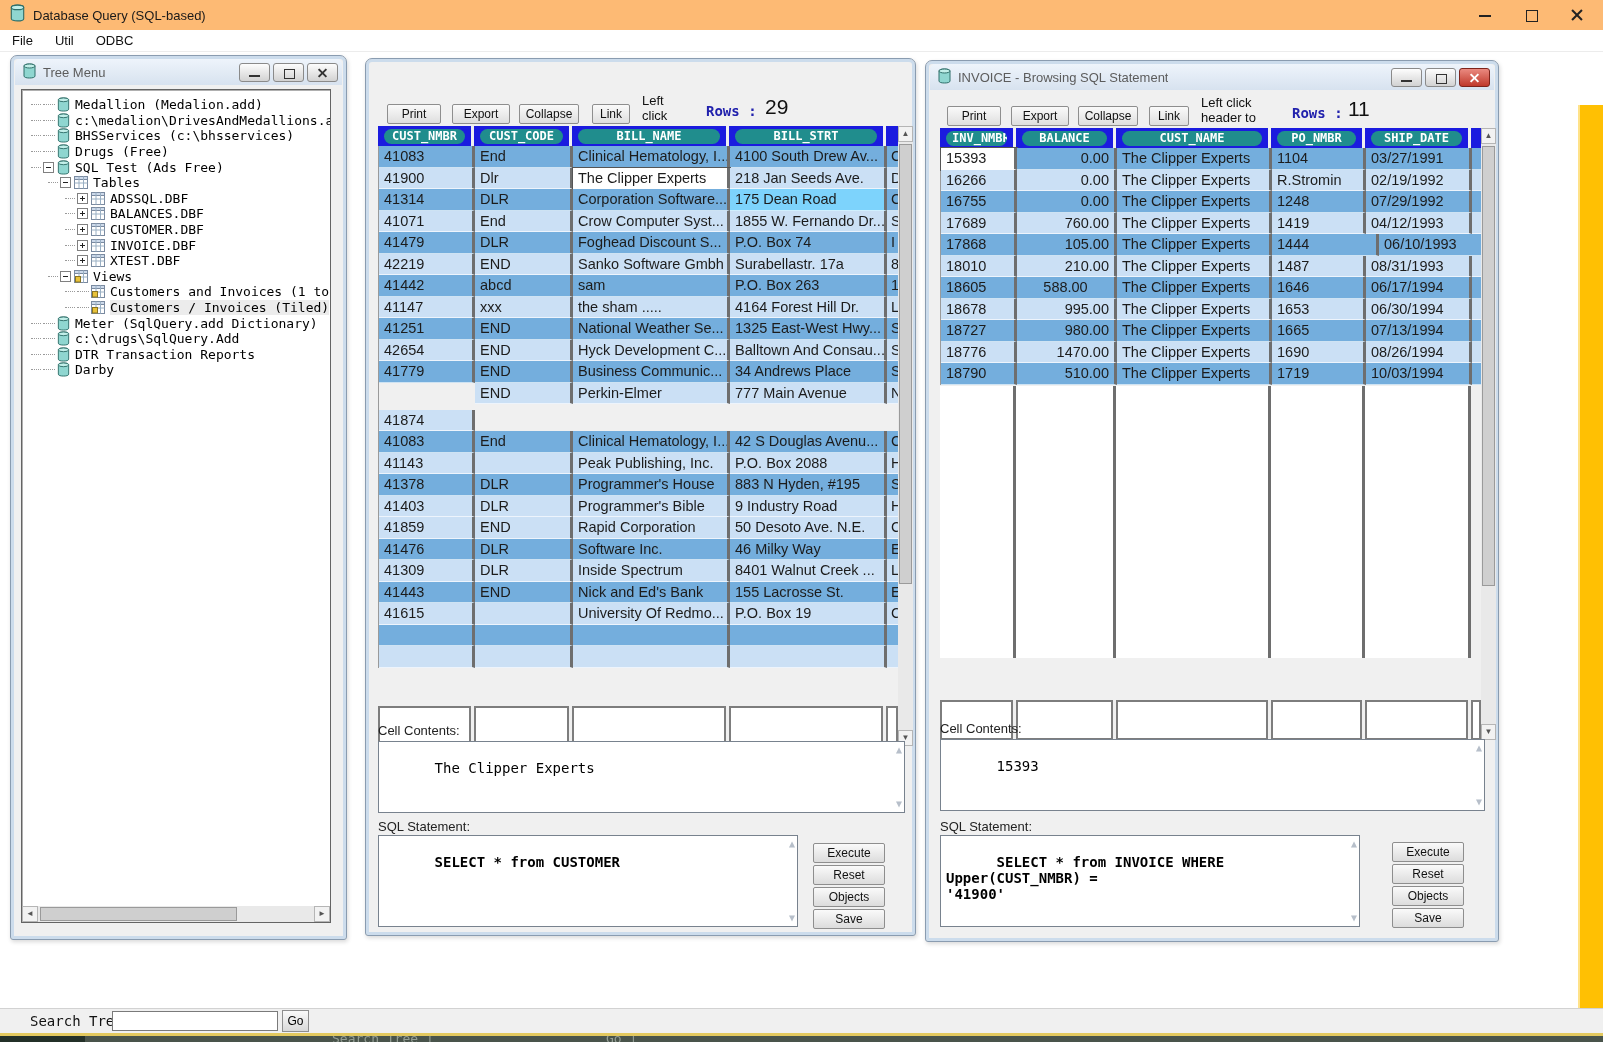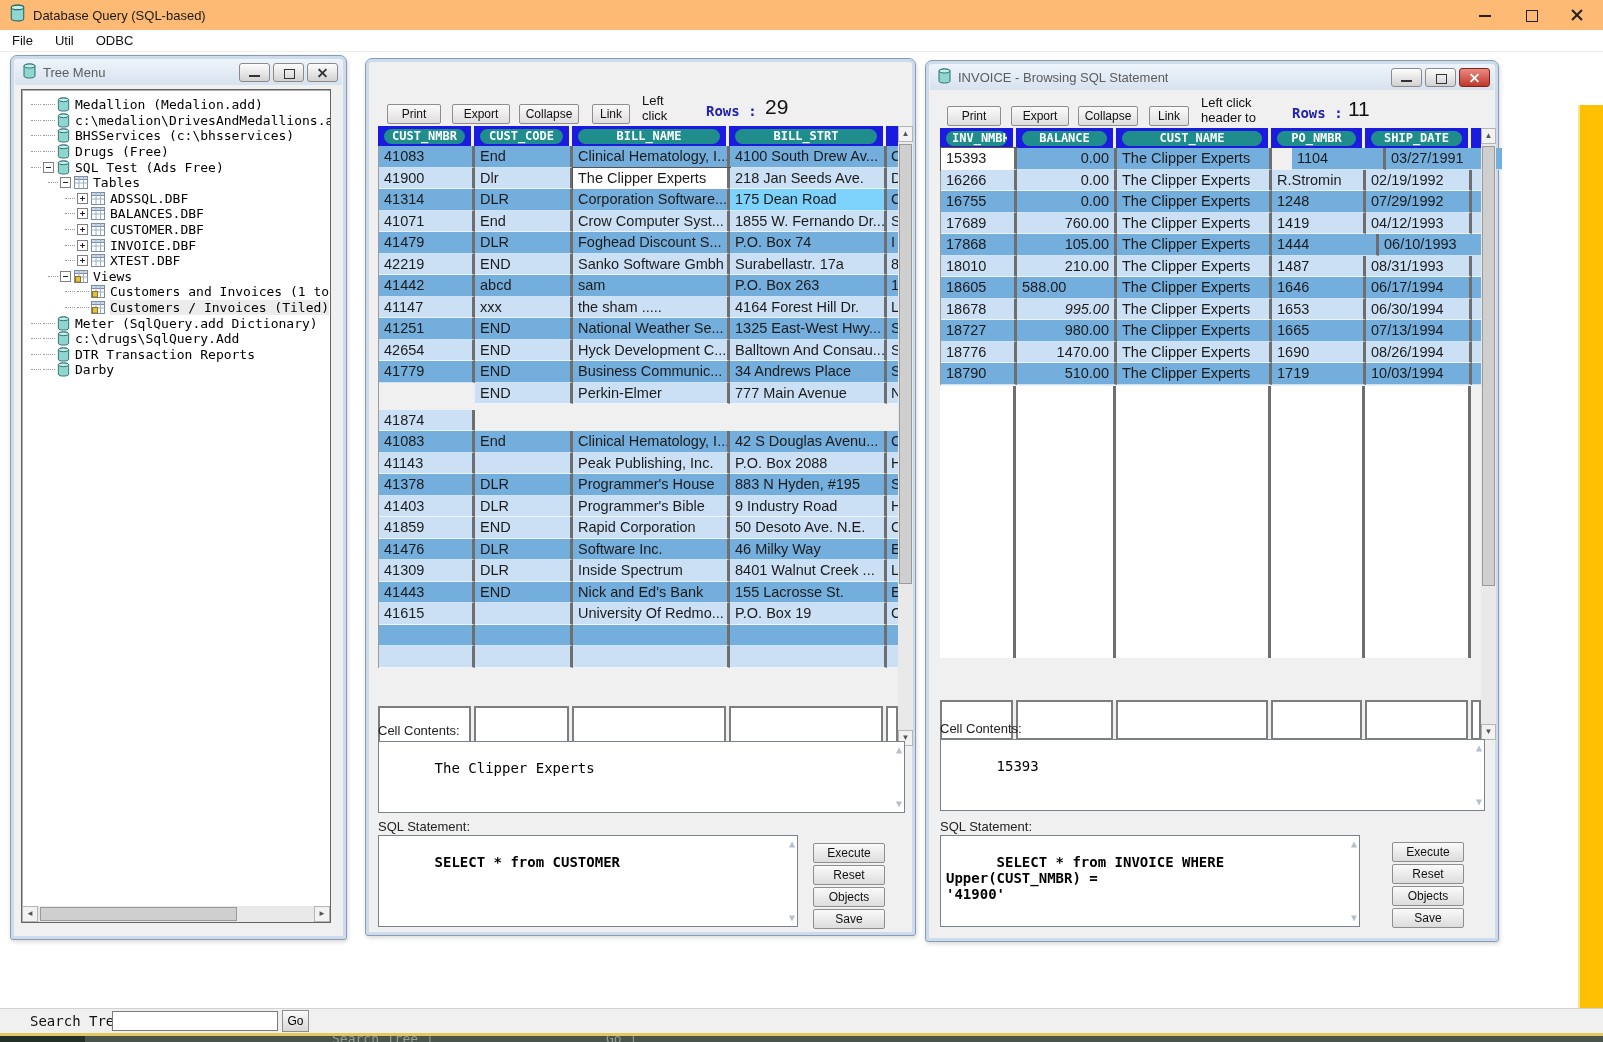--- a/index.html
+++ b/index.html
@@ -647,21 +647,21 @@
           </div>
           <div class="hcell" style="width: 10px; margin-right: 0px;">
             <span class="pill" style="width:4px;padding:0;"></span>
           </div>
         </div>
         <div style="border-left: 1px solid rgb(154, 154, 154);">
           <div class="grow">
             <div class="cell selc" style="width: 76px; background: rgb(116, 174, 221);">15393</div>
             <div class="cell" style="width: 100px; background: rgb(116, 174, 221); text-align: right;">0.00</div>
             <div class="cell" style="width: 155px; background: rgb(116, 174, 221);">The Clipper Experts</div>
-            <div class="cell" style="width: 94px; background: rgb(116, 174, 221); margin-left: 20px;">1104</div>
+            <div class="cell" style="width: 94px; background: rgb(116, 174, 221);">1104</div>
             <div class="cell" style="width: 106px; background: rgb(116, 174, 221);">03/27/1991</div>
             <div class="cell" style="width: 10px; background: rgb(116, 174, 221); border-right: none; padding: 2px 0px 0px 4px;"></div>
           </div>
           <div class="grow">
             <div class="cell" style="width: 76px; background: rgb(203, 224, 245);">16266</div>
             <div class="cell" style="width: 100px; background: rgb(203, 224, 245); text-align: right;">0.00</div>
             <div class="cell" style="width: 155px; background: rgb(203, 224, 245);">The Clipper Experts</div>
             <div class="cell" style="width: 94px; background: rgb(203, 224, 245);">R.Stromin</div>
             <div class="cell" style="width: 106px; background: rgb(203, 224, 245);">02/19/1992</div>
             <div class="cell" style="width: 10px; background: rgb(203, 224, 245); border-right: none; padding: 2px 0px 0px 4px;"></div>
@@ -693,29 +693,29 @@
           <div class="grow">
             <div class="cell" style="width: 76px; background: rgb(203, 224, 245);">18010</div>
             <div class="cell" style="width: 100px; background: rgb(203, 224, 245); text-align: right;">210.00</div>
             <div class="cell" style="width: 155px; background: rgb(203, 224, 245);">The Clipper Experts</div>
             <div class="cell" style="width: 94px; background: rgb(203, 224, 245);">1487</div>
             <div class="cell" style="width: 106px; background: rgb(203, 224, 245);">08/31/1993</div>
             <div class="cell" style="width: 10px; background: rgb(203, 224, 245); border-right: none; padding: 2px 0px 0px 4px;"></div>
           </div>
           <div class="grow">
             <div class="cell" style="width: 76px; background: rgb(116, 174, 221);">18605</div>
-            <div class="cell" style="width: 100px; background: rgb(116, 174, 221); text-align: left;">588.00</div>
+            <div class="cell" style="width: 100px; background: rgb(116, 174, 221); text-align: center;">588.00</div>
             <div class="cell" style="width: 155px; background: rgb(116, 174, 221);">The Clipper Experts</div>
             <div class="cell" style="width: 94px; background: rgb(116, 174, 221);">1646</div>
             <div class="cell" style="width: 106px; background: rgb(116, 174, 221);">06/17/1994</div>
             <div class="cell" style="width: 10px; background: rgb(116, 174, 221); border-right: none; padding: 2px 0px 0px 4px;"></div>
           </div>
           <div class="grow">
             <div class="cell" style="width: 76px; background: rgb(203, 224, 245);">18678</div>
-            <div class="cell" style="width: 100px; background: rgb(203, 224, 245); text-align: right; font-style: italic;">995.00</div>
+            <div class="cell" style="width: 100px; background: rgb(203, 224, 245); text-align: right;">995.00</div>
             <div class="cell" style="width: 155px; background: rgb(203, 224, 245);">The Clipper Experts</div>
             <div class="cell" style="width: 94px; background: rgb(203, 224, 245);">1653</div>
             <div class="cell" style="width: 106px; background: rgb(203, 224, 245);">06/30/1994</div>
             <div class="cell" style="width: 10px; background: rgb(203, 224, 245); border-right: none; padding: 2px 0px 0px 4px;"></div>
           </div>
           <div class="grow">
             <div class="cell" style="width: 76px; background: rgb(116, 174, 221);">18727</div>
             <div class="cell" style="width: 100px; background: rgb(116, 174, 221); text-align: right;">980.00</div>
             <div class="cell" style="width: 155px; background: rgb(116, 174, 221);">The Clipper Experts</div>
             <div class="cell" style="width: 94px; background: rgb(116, 174, 221);">1665</div>

